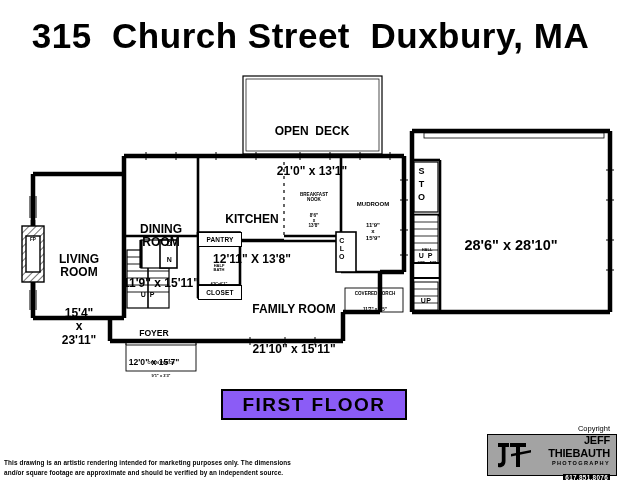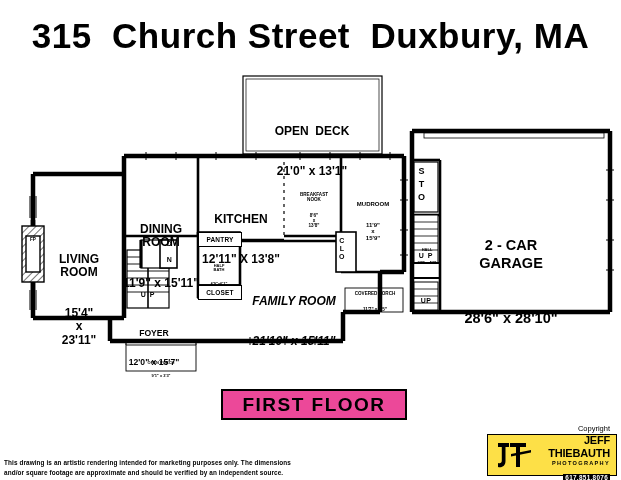--- a/index.html
+++ b/index.html
@@ -33,27 +33,27 @@
   
   .boxlbl{position:absolute;border:1.4px solid #000;background:#fff;
           font-weight:700;text-align:center;display:flex;
           align-items:center;justify-content:center;font-size:6.5px;
           letter-spacing:.2px;z-index:6;}
 
   
   #ff{left:221px;top:389px;width:182px;height:27px;
       border:2.2px solid #000;display:flex;align-items:center;
       justify-content:center;font-size:19px;font-weight:700;
-      letter-spacing:1.5px;background:#ec4899;}
+      letter-spacing:1.5px;background:#8b5cf6;}
 
   
   #disclaimer{left:4px;top:458px;width:340px;font-size:6.4px;
               line-height:1.55;letter-spacing:.1px;font-weight:600;}
   #credit{left:487px;top:434px;width:130px;height:42px;
-          border:1.2px solid #000;background:#fde047;display:flex;
+          border:1.2px solid #000;background:#a3a3a3;display:flex;
           align-items:center;padding:0 4px;box-sizing:border-box;}
   #credit .logo{width:40px;height:32px;flex:0 0 40px;position:relative;}
   #credit .txt{flex:1;text-align:right;line-height:1.18;padding-right:2px;}
   #credit .c1{font-size:7.5px;font-weight:500;}
   #credit .c2{font-size:11px;font-weight:700;letter-spacing:-.2px;}
   #credit .c3{font-size:5.6px;font-weight:600;letter-spacing:1.3px;}
   #credit .c4{font-size:6.4px;font-weight:700;background:#000;color:#fff;
               display:inline-block;padding:0 2px;letter-spacing:.3px;}
 </style>
 </head>
@@ -213,21 +213,21 @@
   <div class="lbl s11" style="left:262px;top:98px;width:100px;">
     <span class="nm">OPEN  DECK</span>
     <span class="dm">21'0" x 13'1"</span>
   </div>
 
   <div class="lbl s11" style="left:118px;top:196px;width:86px;">
     <span class="nm">DINING<br>ROOM</span>
     <span class="dm">11'9" x 15'11"</span>
   </div>
 
-  <div class="lbl s11" style="left:200px;top:186px;width:82px;">
+  <div class="lbl s11" style="left:200px;top:186px;width:82px;padding-left:11px;">
     <span class="nm">KITCHEN</span>
     <span class="dm">12'11" X 13'8"</span>
   </div>
 
   <div class="lbl s7" style="left:288px;top:182px;width:52px;">
     <span class="nm">BREAKFAST<br>NOOK</span>
     <span class="dm">8'6"<br>x<br>13'8"</span>
   </div>
 
   <div class="lbl s9" style="left:343px;top:188px;width:60px;">
@@ -237,21 +237,21 @@
 
   <div class="lbl s11" style="left:46px;top:226px;width:66px;">
     <span class="nm">LIVING<br>ROOM</span>
     <span class="dm">15'4"<br>x<br>23'11"</span>
   </div>
 
   <div class="vstack s7" style="left:25px;top:238px;width:16px;">
     <span style="letter-spacing:0;">FP</span>
   </div>
 
-  <div class="lbl s11" style="left:244px;top:268px;width:100px;font-style:italic;">
+  <div class="lbl s11" style="left:244px;top:276px;width:100px;">
     <span class="nm">FAMILY ROOM</span>
     <span class="dm">21'10" x 15'11"</span>
   </div>
 
   <div class="lbl s12" style="left:108px;top:310px;width:92px;">
     <span class="nm">FOYER</span>
     <span class="dm">12'0" x 15'7"</span>
   </div>
 
   <div class="lbl s6" style="left:199px;top:255px;width:40px;">
@@ -286,21 +286,20 @@
     <span class="nm">COVERED PORCH</span>
     <span class="dm">11'7" x 9'5"</span>
   </div>
 
   <div class="lbl s6" style="left:126px;top:352px;width:70px;">
     <span class="nm">OPEN PORCH</span>
     <span class="dm">9'1" x 3'3"</span>
   </div>
 
   <div class="lbl garage" style="left:447px;top:200px;width:128px;">
-    <span class="nm">2 - CAR<br>GARAGE</span>
     <span class="dm">28'6" x 28'10"</span>
   </div>
 
   <div class="abs" style="left:127px;top:291px;width:42px;text-align:center;
        font-size:7px;font-weight:700;letter-spacing:1px;">U P</div>
 
   <div class="abs" style="left:161px;top:240px;width:16px;text-align:center;
        font-size:7px;font-weight:700;line-height:1.35;
        writing-mode:horizontal-tb;">
     <span style="writing-mode:vertical-rl;text-orientation:upright;

